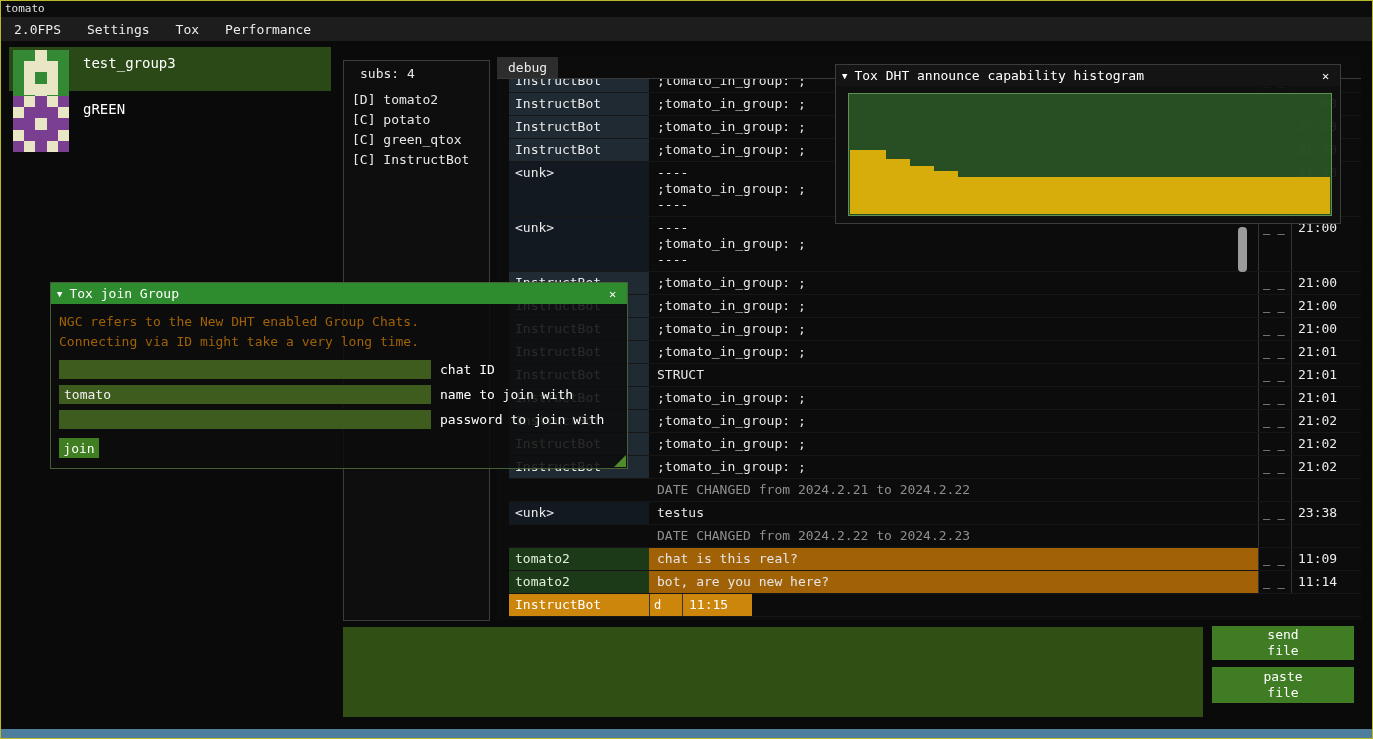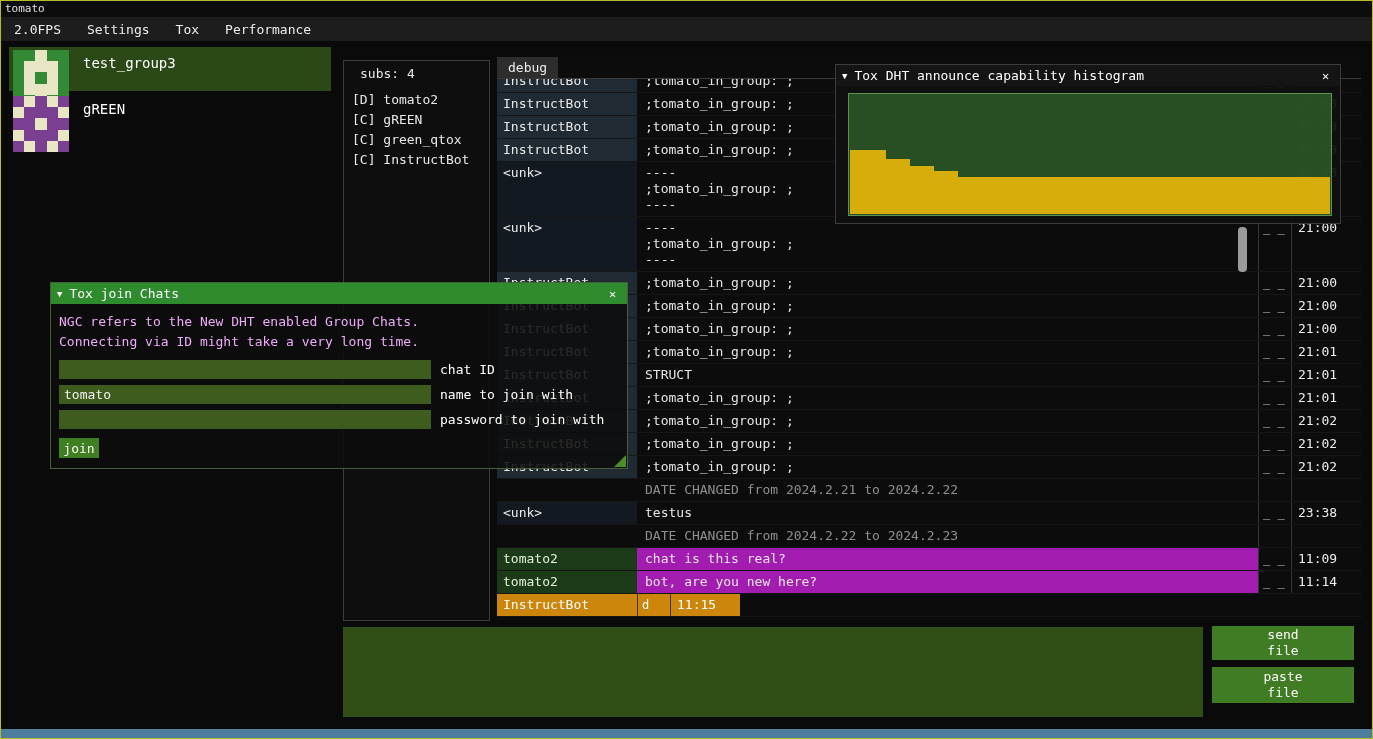--- a/index.html
+++ b/index.html
@@ -36,33 +36,33 @@
 
   .subs-panel { position: absolute; left: 343px; top: 60px; width: 147px; height: 561px;
     background: #0e0e0e; border: 1px solid #3c3c3c; padding: 5px 8px; color: #e8e8e8; font-size: 13px; }
   .subs-header { margin-bottom: 9px; margin-left: 8px; }
   .subs-item { line-height: 20px; white-space: nowrap; }
 
   .chat-panel { position: absolute; left: 497px; top: 57px; width: 864px; height: 563px; background: #0c0c0c; }
   .tabbar { height: 22px; border-bottom: 1px solid #3a3a3a; display: flex; }
   .tab { background: #2d2d2d; color: #ececec; font-size: 13px; padding: 3px 11px; }
   .messages { position: absolute; top: 22px; left: 0; right: 0; bottom: 0; overflow: hidden; }
-  .msg-list { margin-top: -9px; }
+  .msg-list { margin-top: -9px; margin-left: 12px; }
   .row { display: flex; align-items: stretch; border-bottom: 1px solid rgba(255,255,255,0.045); min-height: 22px; }
   .cell-name { width: 140px; flex: none; padding: 3px 6px; font-size: 13px; line-height: 16px;
     color: #e9e9e9; overflow: hidden; white-space: nowrap; }
   .cell-msg { flex: 1; padding: 3px 8px; font-size: 13px; line-height: 16px; color: #e6e6e6; white-space: pre-line; overflow: hidden; }
   .cell-status { width: 33px; flex: none; border-left: 1px solid #343434; color: #c9c9c9; font-size: 12px;
     padding: 3px 2px 3px 4px; line-height: 16px; }
   .cell-time { width: 70px; flex: none; border-left: 1px solid #343434; color: #ededed; font-size: 13px;
     padding: 3px 0 3px 6px; line-height: 16px; }
   .k-bot .cell-name { background: #1f2a32; }
   .k-unk .cell-name { background: #121920; }
   .k-tomato .cell-name { background: #1c3a18; color: #e2f0da; }
-  .k-tomato .cell-msg { background: #a21caf; }
+  .k-tomato .cell-msg { background: #a16207; }
   .k-highlight .cell-name, .k-highlight .cell-msg, .k-highlight .cell-status, .k-highlight .cell-time {
     background: var(--c-highlight); color: #fff; }
   .k-date .cell-msg { color: #8f8f8f; }
   .scroll-thumb { position: absolute; left: 741px; top: 170px; width: 9px; height: 45px;
     background: #9b9b9b; border-radius: 4px; z-index: 5; }
 
   .composer-box { position: absolute; left: 343px; top: 627px; width: 860px; height: 90px;
     background: var(--c-composer); border: none; resize: none; color: #fff; padding: 4px;
     font-family: "DejaVu Sans Mono", "Liberation Mono", monospace; font-size: 13px; }
   .btn-file { position: absolute; left: 1212px; width: 142px; background: var(--c-btn-green); color: #fff;
@@ -73,21 +73,21 @@
 
   .float-win { position: absolute; z-index: 20; }
   .win-title { height: 21px; color: #fff; display: flex; align-items: center; padding: 0 6px; font-size: 13px; }
   .collapse-icon { font-size: 9px; margin-right: 7px; }
   .win-close { margin-left: auto; width: 17px; text-align: center; color: #fff; font-size: 12px; }
 
   .join-window { left: 50px; top: 282px; width: 578px; height: 187px;
     background: rgba(13,13,13,0.87); border: 1px solid rgba(125,175,95,0.5); }
   .join-window .win-title { background: var(--c-title-green); }
   .join-body { padding: 8px; }
-  .join-info { color: #f0abfc; font-size: 13px; line-height: 20px; }
+  .join-info { color: #a16207; font-size: 13px; line-height: 20px; }
   .fields { margin-top: 8px; }
   .field-row { display: flex; align-items: center; margin-top: 6px; }
   .field-input { width: 372px; height: 19px; background: var(--c-input-green); color: #f0f0f0;
     font-size: 13px; padding: 1px 5px; display: flex; align-items: center; }
   .field-label { color: #fff; font-size: 13px; margin-left: 9px; white-space: nowrap; }
   .join-btn { margin-top: 9px; width: 40px; height: 20px; background: #3f7e21; color: #fff; font-size: 13px;
     display: flex; align-items: center; justify-content: center; }
   .resize-grip { position: absolute; right: 1px; bottom: 1px; width: 0; height: 0;
     border-left: 12px solid transparent; border-bottom: 12px solid #4e8c2c; }
 
@@ -170,21 +170,21 @@
         <div style="background: rgb(123, 63, 146);"></div>
       </div>
       <div class="group-label">gREEN</div>
     </div>
   </div>
 
 <div class="subs-panel">
   <div class="subs-header">subs: 4</div>
   <div id="subs-list">
       <div class="subs-item">[D] tomato2</div>
-      <div class="subs-item">[C] gREEN</div>
+      <div class="subs-item">[C] potato</div>
       <div class="subs-item">[C] green_qtox</div>
       <div class="subs-item">[C] InstructBot</div>
     </div>
 </div>
 
 <div class="chat-panel">
   <div class="tabbar">
     <div class="tab">debug</div>
   </div>
   <div class="messages">
@@ -325,21 +325,21 @@
 
 <textarea class="composer-box" style=""></textarea>
 <div class="btn-file btn-send">send
 file</div>
 <div class="btn-file btn-paste">paste
 file</div>
 
 <div class="float-win join-window">
   <div class="win-title">
     <span class="collapse-icon">▼</span>
-    <span>Tox join Chats</span>
+    <span>Tox join Group</span>
     <span class="win-close">✕</span>
   </div>
   <div class="join-body">
     <div class="join-info">NGC refers to the New DHT enabled Group Chats.</div>
     <div class="join-info">Connecting via ID might take a very long time.</div>
     <div class="fields">
       <div class="field-row">
         <div class="field-input"></div>
         <div class="field-label">chat ID</div>
       </div>

